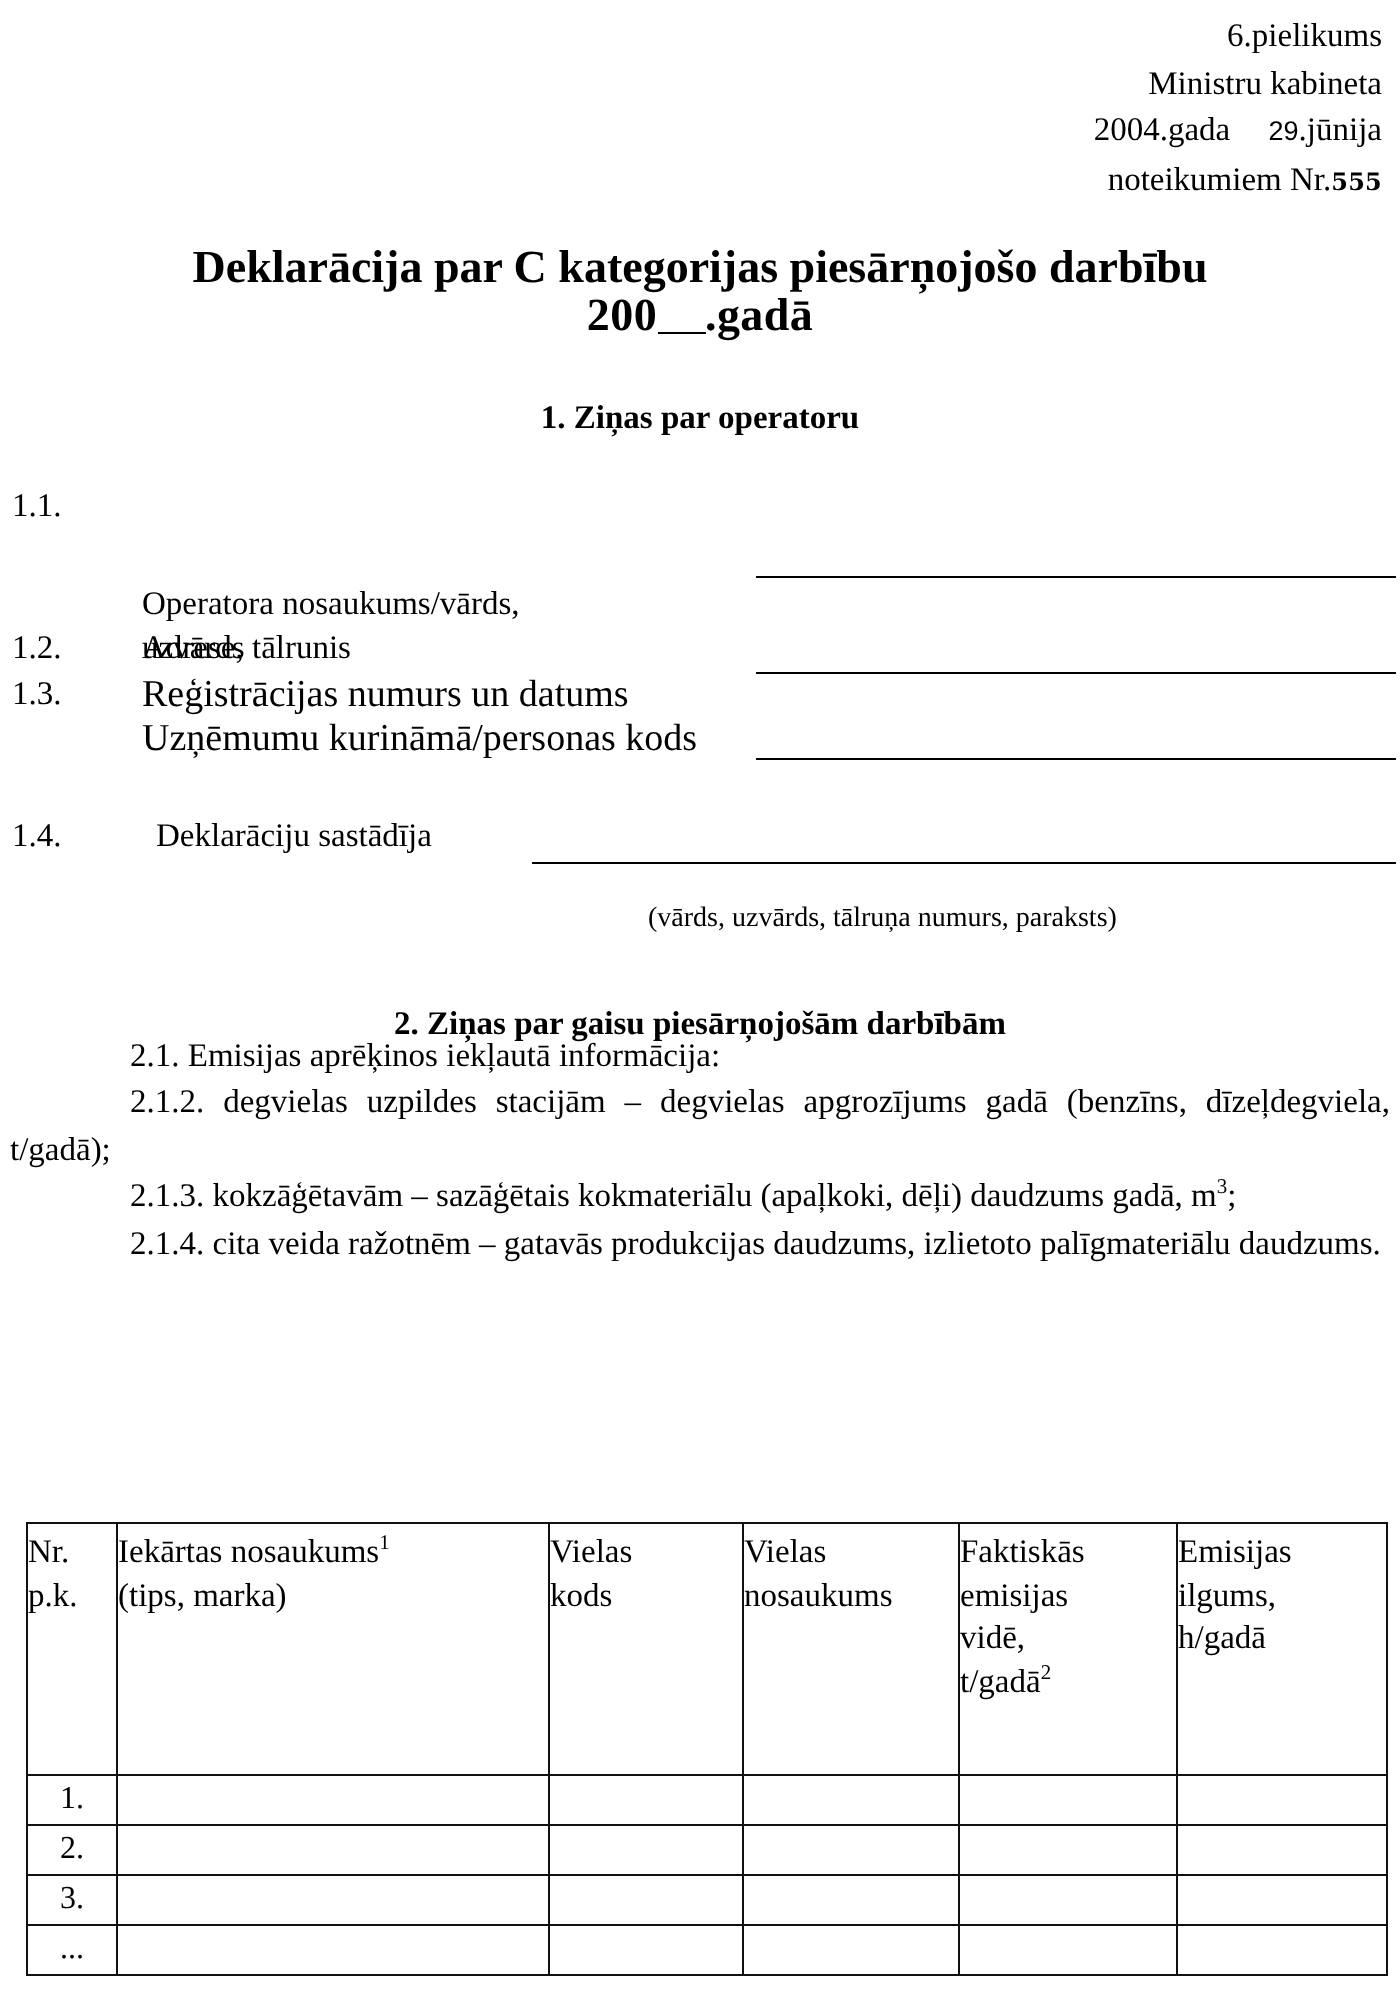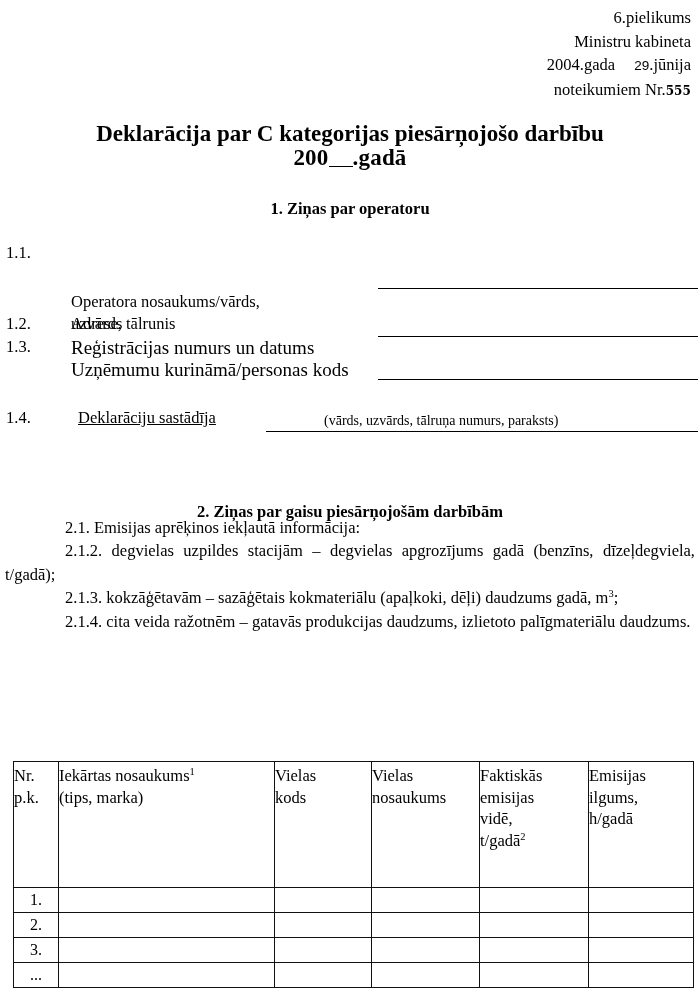--- a/index.html
+++ b/index.html
@@ -169,23 +169,23 @@
     <div class="fline" style="left:378px; top:336px; width:320px;"></div>
 
     <div class="fnum" style="left:6px;  top:337px; font-size:16.5px;">1.3.</div>
     <div class="flbl" style="left:71px; top:337px; font-size:19px; line-height:21.5px;">
       <span>Reģistrācijas numurs un datums</span><br>
       <span>Uzņēmumu kurināmā/personas kods</span>
     </div>
     <div class="fline" style="left:378px; top:379px; width:320px;"></div>
 
     <div class="fnum" style="left:6px;  top:408px; font-size:16.5px;">1.4.</div>
-    <div class="flbl" style="left:78px; top:408px; font-size:16.5px;text-decoration:underline;">Deklarāciju sastādīja</div>
+    <div class="flbl" style="left:78px; top:408px; font-size:16.5px;">Deklarāciju sastādīja</div>
     <div class="fline" style="left:266px; top:431px; width:432px;"></div>
-    <div class="fcaption" style="left:324px; top:413px;">(vārds, uzvārds, tālruņa numurs, paraksts)</div>
+    <div class="fcaption" style="left:324px; top:452px;">(vārds, uzvārds, tālruņa numurs, paraksts)</div>
   </div>
 
   <div class="section-head" id="sec2">2. Ziņas par gaisu piesārņojošām darbībām</div>
 
   <div class="body-text">
     <p class="no-just">2.1. Emisijas aprēķinos iekļautā informācija:</p>
     <p>2.1.2. degvielas uzpildes stacijām – degvielas apgrozījums gadā (benzīns, dīzeļdegviela, t/gadā);</p>
     <p><span>2.1.3. kokzāģētavām – sazāģētais kokmateriālu (apaļkoki, dēļi) daudzums gadā, m</span><sup>3</sup><span>;</span></p>
     <p>2.1.4. cita veida ražotnēm – gatavās produkcijas daudzums, izlietoto palīgmateriālu daudzums.</p>
   </div>

